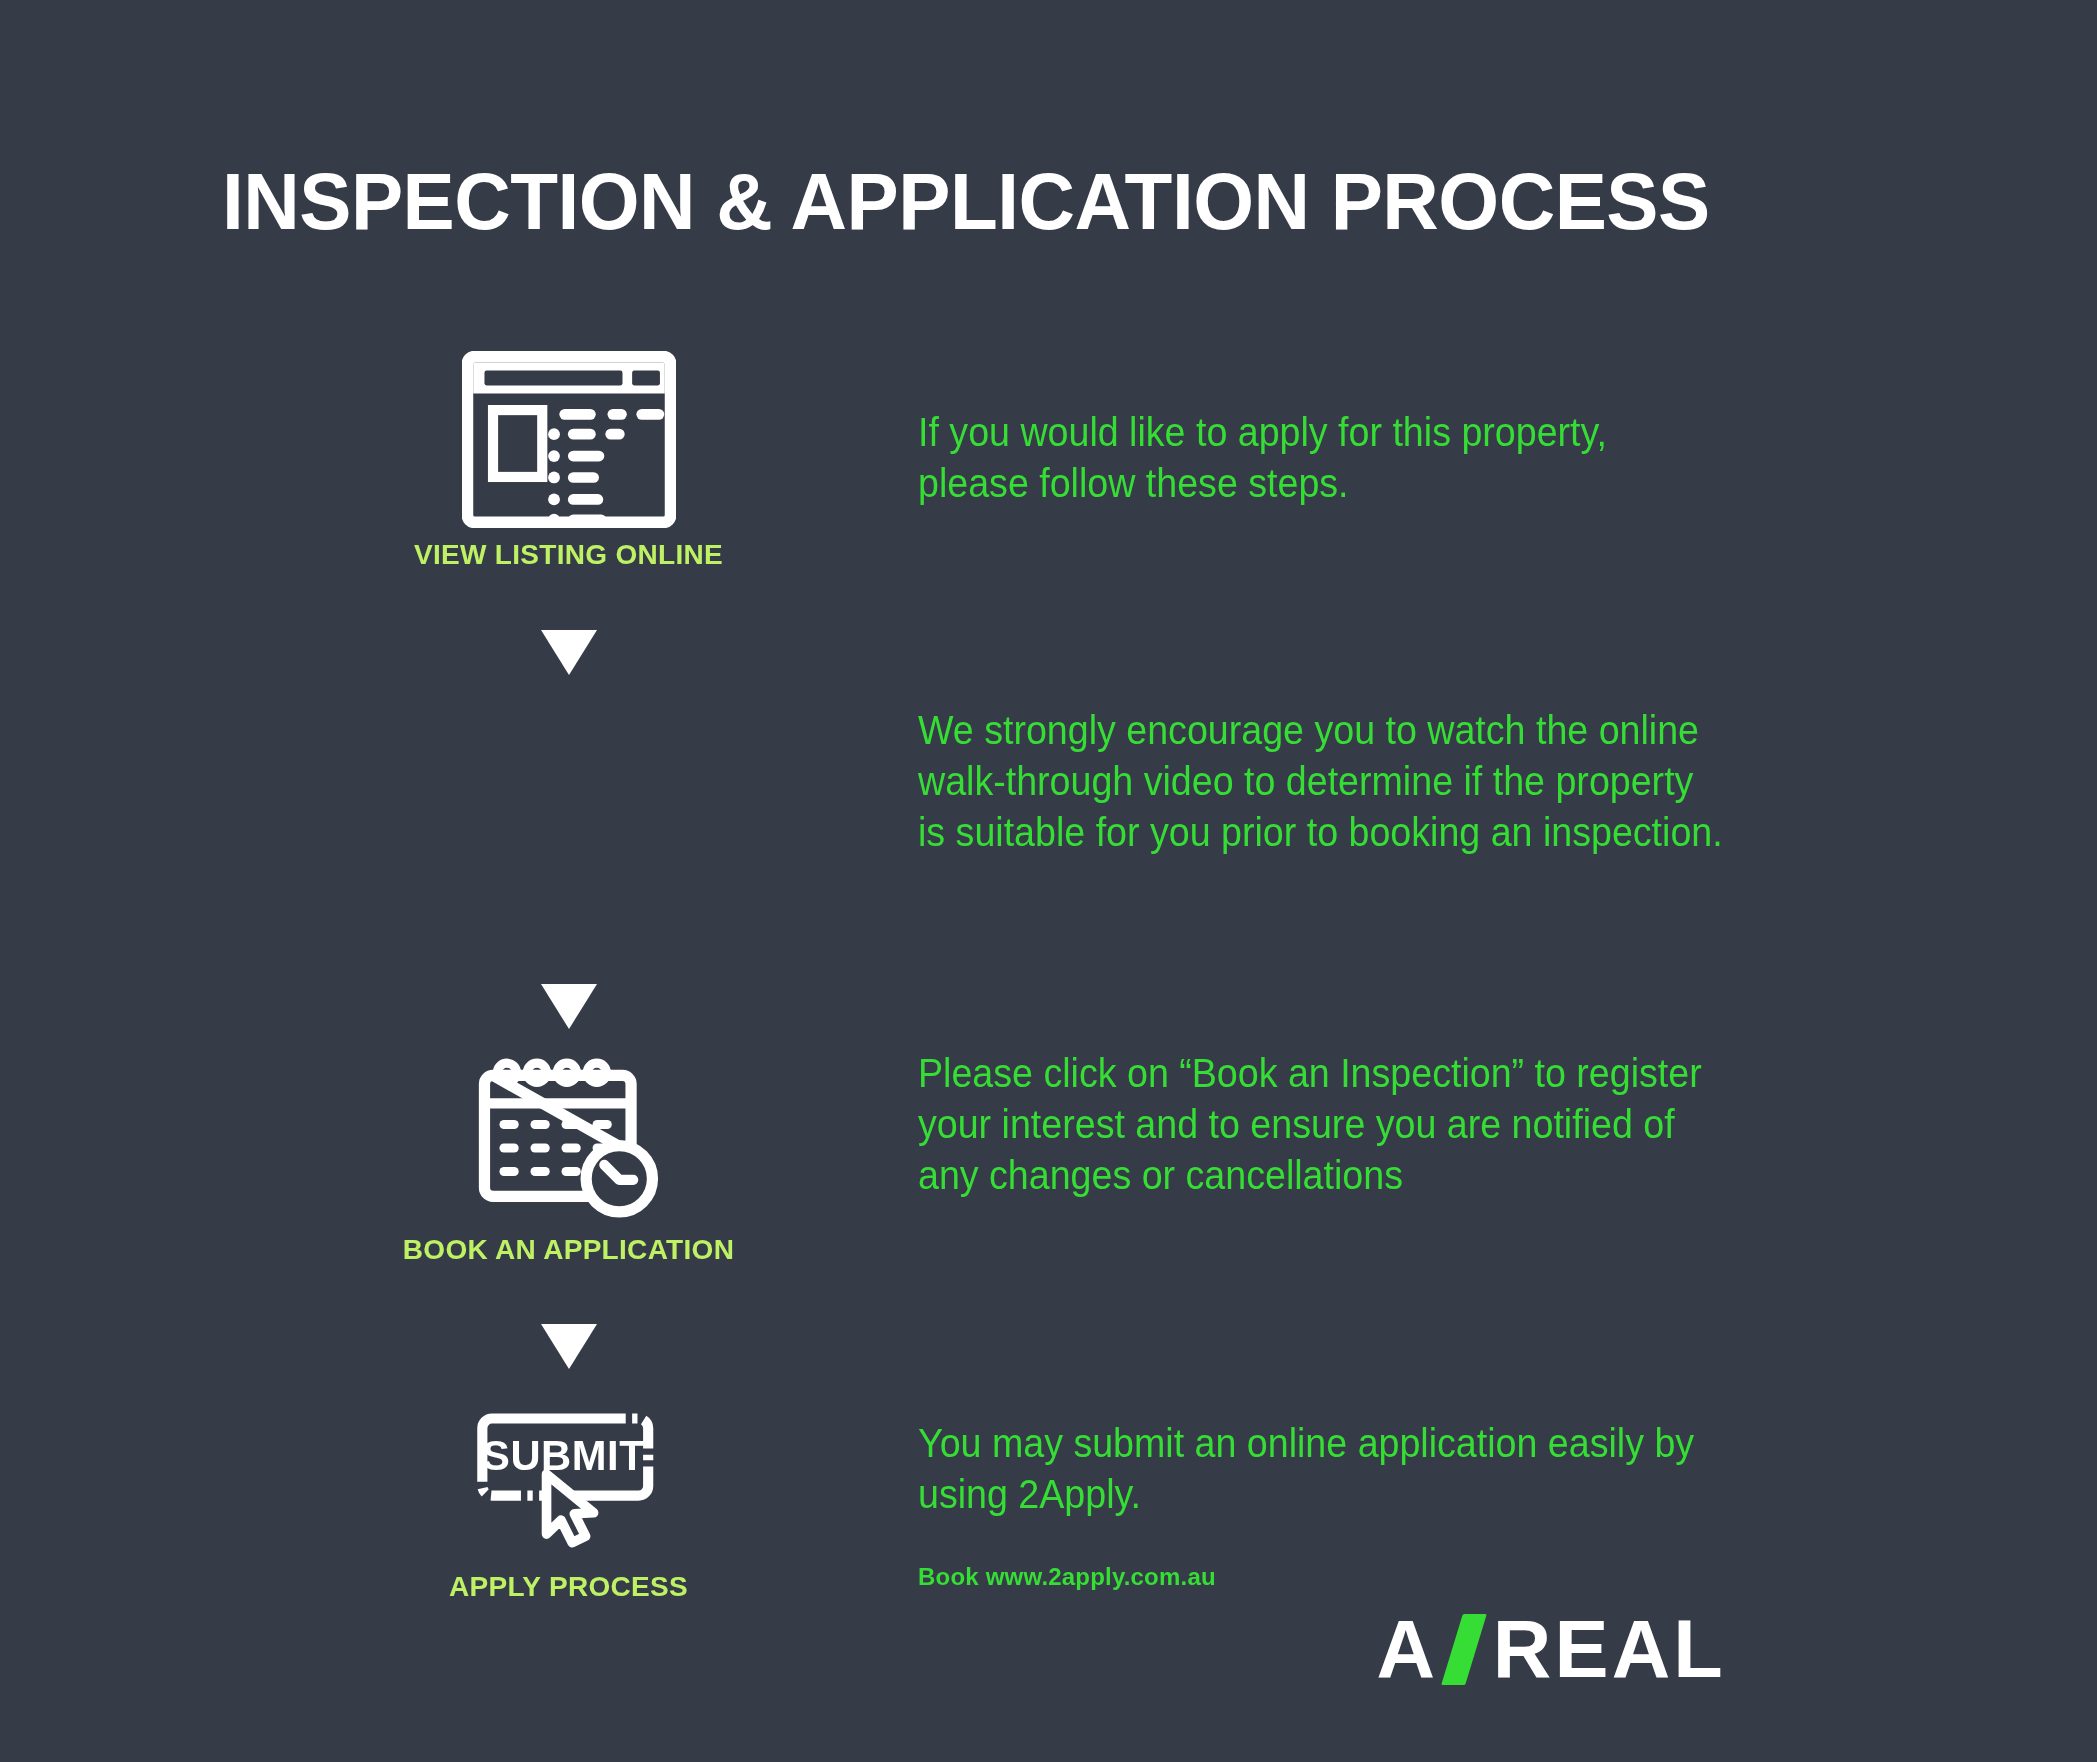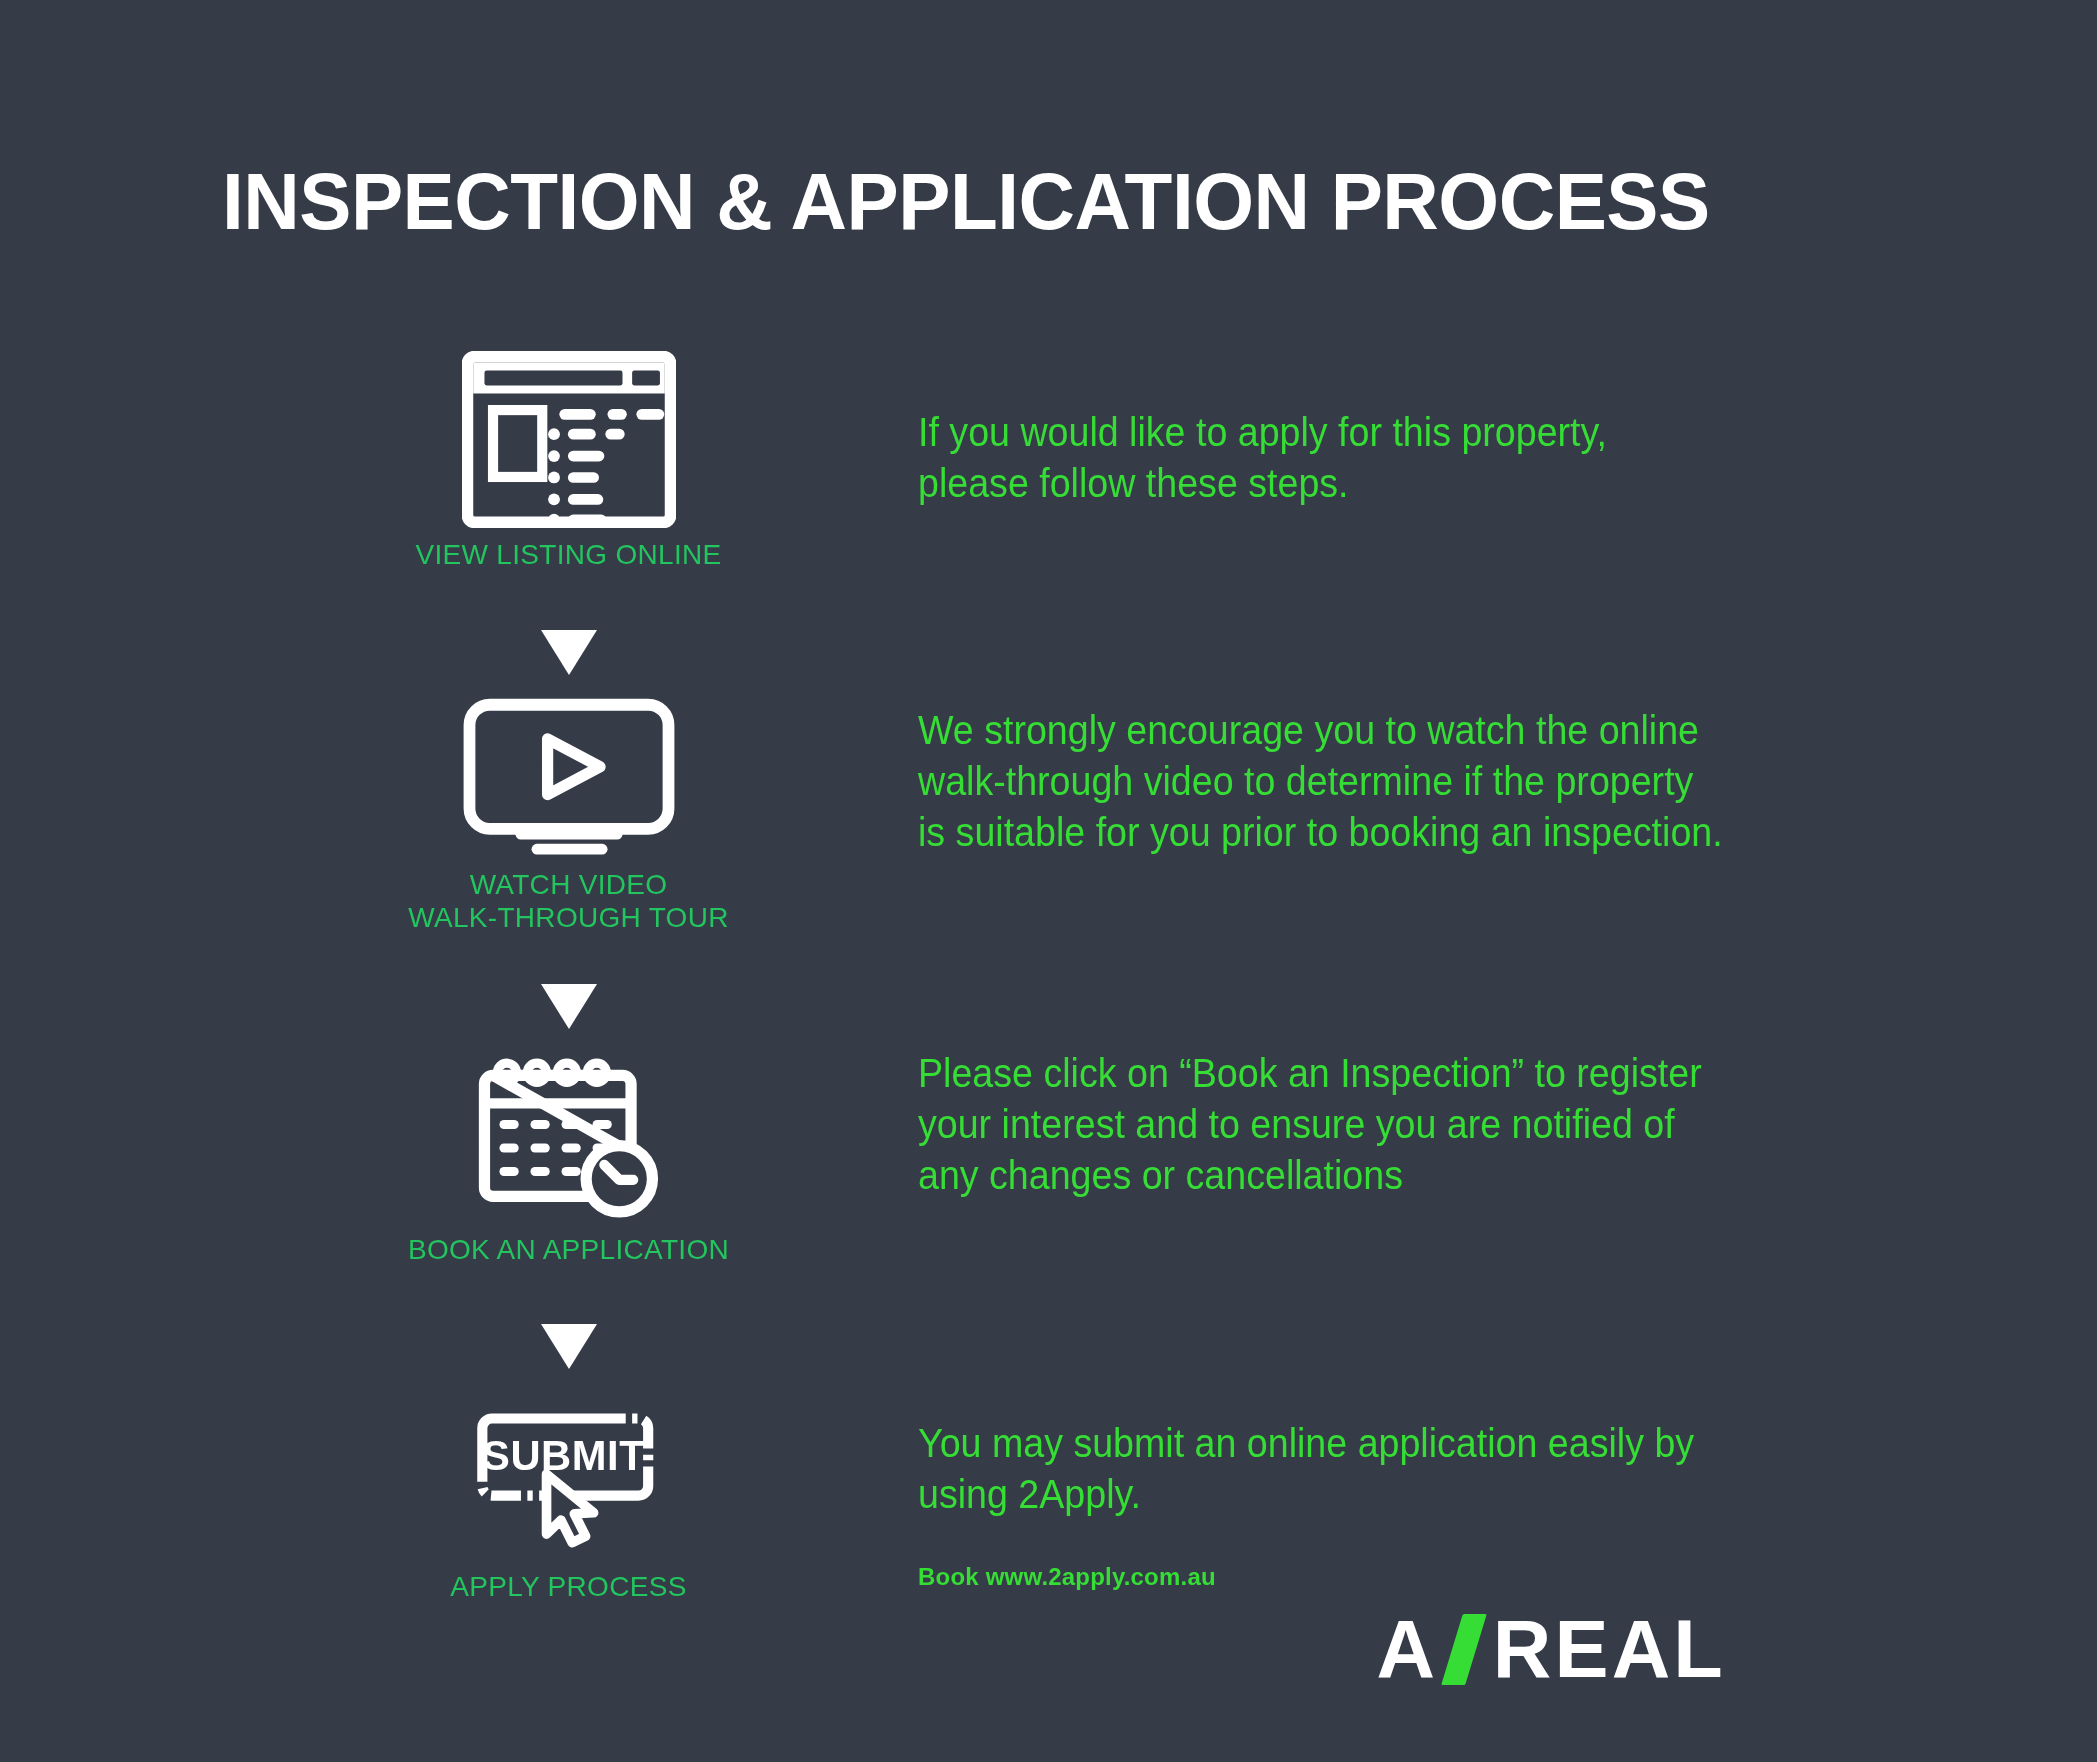--- a/index.html
+++ b/index.html
@@ -36,22 +36,22 @@
     position: absolute;
     width: 429px;
     text-align: center;
   }
   .step-icon {
     display: block;
     margin: 0 auto;
   }
   .step-label {
     display: block;
-    color: #22c55e;
-    font-weight: normal;
+    color: #bef264;
+    font-weight: bold;
     font-size: 28px;
     letter-spacing: 0.3px;
     line-height: 1.18;
     margin-top: 9.6px;
     white-space: pre-line;
   }
 
   .arrow {
     position: absolute;
     width: 429px;
@@ -153,30 +153,20 @@
       <rect x="198" y="305" width="72" height="20" rx="10" fill="#ffffff"></rect>
 
     </svg>
     <span class="step-label">VIEW LISTING ONLINE</span>
   </div>
 
   <div class="arrow" style="left:354px; top:630px;">
     <span class="arrow-tri"></span>
   </div>
 
-  <div class="step" style="left:354px; top:697px;">
-    <svg class="step-icon" width="214" height="161" viewBox="0 0 400 300">
-      <rect x="14" y="14" width="372" height="232" rx="38" ry="38" fill="none" stroke="#ffffff" stroke-width="22"></rect>
-      <path d="M160 78 L160 182 L258 130 Z" fill="none" stroke="#ffffff" stroke-width="21" stroke-linejoin="round" stroke-linecap="round"></path>
-      <line x1="110" y1="256" x2="290" y2="256" stroke="#ffffff" stroke-width="20" stroke-linecap="round"></line>
-      <line x1="140" y1="284" x2="262" y2="284" stroke="#ffffff" stroke-width="20" stroke-linecap="round"></line>
-    </svg>
-    <span class="step-label">WATCH VIDEO
-WALK-THROUGH TOUR</span>
-  </div>
 
   <div class="arrow" style="left:354px; top:984px;">
     <span class="arrow-tri"></span>
   </div>
 
   <div class="step" style="left:354px; top:1051px;">
     <svg class="step-icon" width="214" height="172" viewBox="0 0 400 320">
 
       <path d="M58 45 L300 45 A16 16 0 0 1 316 61 L316 190
                M316 190 L316 255 A16 16 0 0 1 300 271 L58 271

